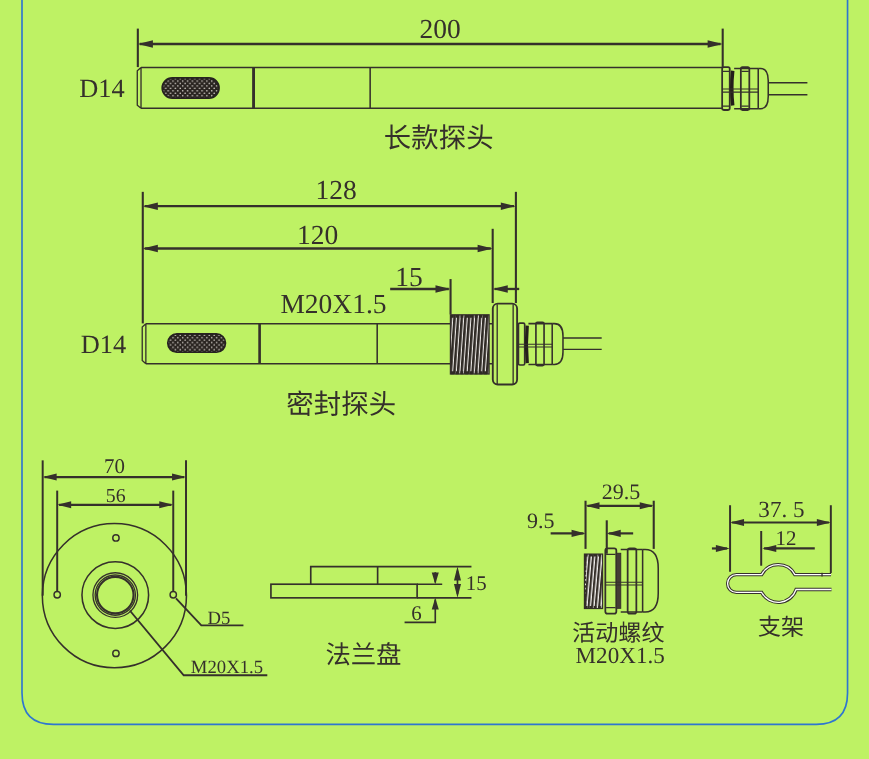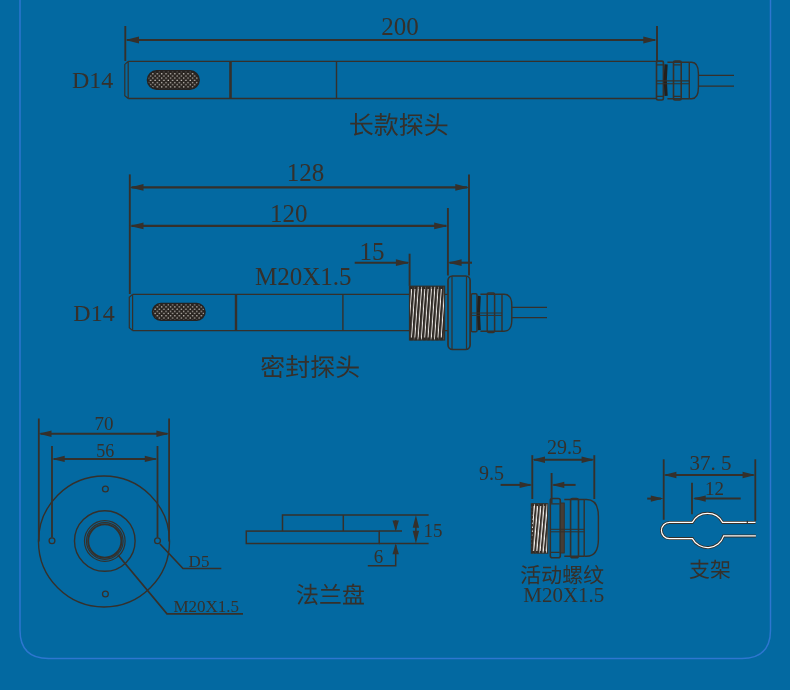--- a/index.html
+++ b/index.html
@@ -1,16 +1,16 @@
 <!DOCTYPE html>
 <html><head>
 <meta charset="utf-8">
 <style>
 html,body{margin:0;padding:0;background:#ffffff;}
-#stage{position:relative;width:790px;height:690px;overflow:hidden;background:#0369a1;}
+#stage{position:relative;width:790px;height:690px;overflow:hidden;background:#bef264;}
 svg{display:block;}
 </style>
 </head>
 <body>
 <div id="stage">
 <svg width="790" height="690" viewBox="0 0 790 690" font-family="Liberation Serif, serif" fill="none">
 <defs>
 <pattern id="mesh" width="4.4" height="4.4" patternUnits="userSpaceOnUse">
   <rect width="4.4" height="4.4" fill="#292420"></rect>
   <circle cx="1.1" cy="1.1" r="0.75" fill="#cfcac4"></circle>

